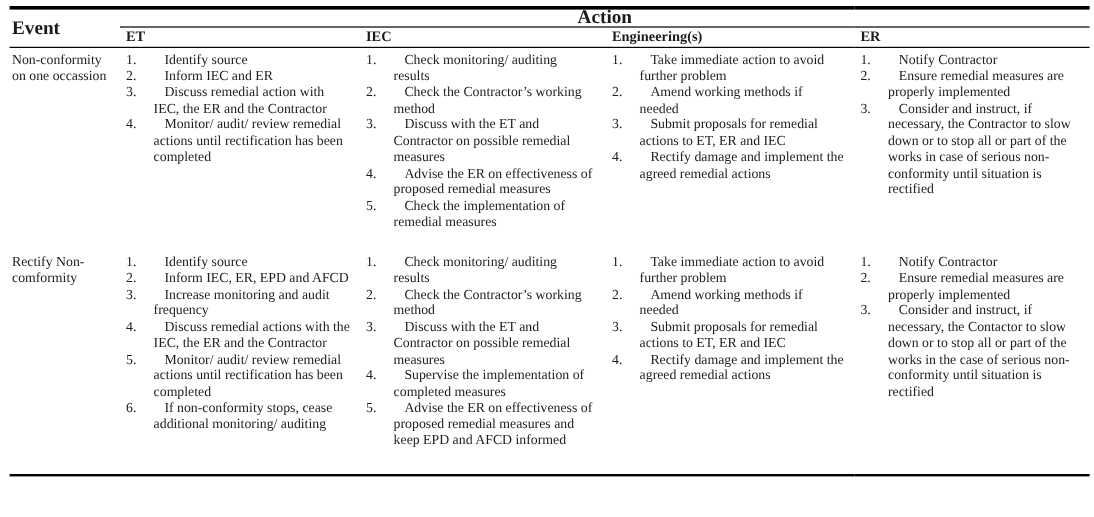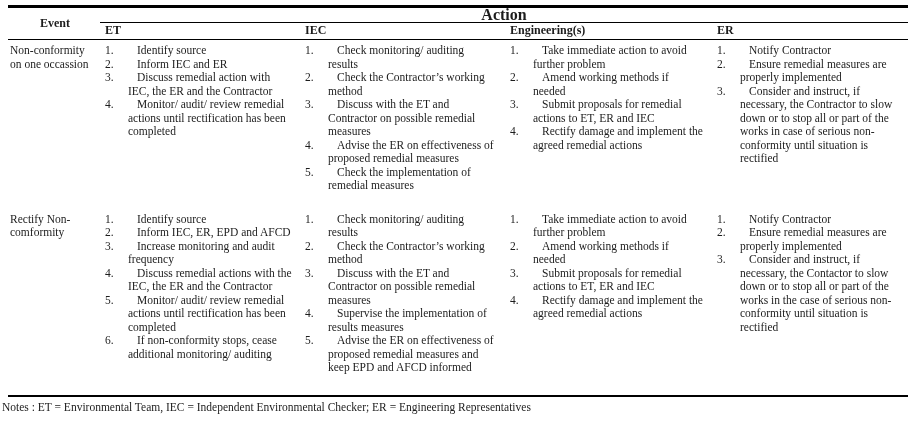--- a/index.html
+++ b/index.html
@@ -39,22 +39,21 @@
     padding: 0;
     font-size: 11.5px;
     line-height: 13.5px;
   }
   thead th { font-weight: bold; }
 
   th.event-h {
     vertical-align: middle;
     padding-left: 2px;
     border-bottom: 1px solid #000;
-    font-size: 12px;
-    text-align: center;
+    font-size: 16px;
   }
   th.action-h {
     text-align: center;
     vertical-align: top;
     height: 14px;
     border-bottom: 1px solid #000;
     font-size: 16px;
   }
   tr.subhead th {
     vertical-align: middle;
@@ -138,32 +137,31 @@
               <div class="li"><span class="num">2.</span><span>Inform IEC, ER, EPD and AFCD</span></div>
               <div class="li"><span class="num">3.</span><span>Increase monitoring and audit frequency</span></div>
               <div class="li"><span class="num">4.</span><span>Discuss remedial actions with the IEC, the ER and the Contractor</span></div>
               <div class="li"><span class="num">5.</span><span>Monitor/ audit/ review remedial actions until rectification has been completed</span></div>
               <div class="li"><span class="num">6.</span><span>If non-conformity stops, cease additional monitoring/ auditing</span></div>
             </td>
           <td class="action-cell">
               <div class="li"><span class="num">1.</span><span>Check monitoring/ auditing results</span></div>
               <div class="li"><span class="num">2.</span><span>Check the Contractor’s working method</span></div>
               <div class="li"><span class="num">3.</span><span>Discuss with the ET and Contractor on possible remedial measures</span></div>
-              <div class="li"><span class="num">4.</span><span>Supervise the implementation of results measures</span></div>
+              <div class="li"><span class="num">4.</span><span>Supervise the implementation of completed measures</span></div>
               <div class="li"><span class="num">5.</span><span>Advise the ER on effectiveness of proposed remedial measures and keep EPD and AFCD informed</span></div>
             </td>
           <td class="action-cell">
               <div class="li"><span class="num">1.</span><span>Take immediate action to avoid further problem</span></div>
               <div class="li"><span class="num">2.</span><span>Amend working methods if needed</span></div>
               <div class="li"><span class="num">3.</span><span>Submit proposals for remedial actions to ET, ER and IEC</span></div>
               <div class="li"><span class="num">4.</span><span>Rectify damage and implement the agreed remedial actions</span></div>
             </td>
           <td class="action-cell">
               <div class="li"><span class="num">1.</span><span>Notify Contractor</span></div>
               <div class="li"><span class="num">2.</span><span>Ensure remedial measures are properly implemented</span></div>
               <div class="li"><span class="num">3.</span><span>Consider and instruct, if necessary, the Contactor to slow down or to stop all or part of the works in the case of serious non-conformity until situation is rectified</span></div>
             </td>
         </tr>
       </tbody>
     </table>
   </div>
-  <div class="notes">Notes : ET = Environmental Team, IEC = Independent Environmental Checker; ER = Engineering Representatives</div>
 </div>
 
 </body></html>

